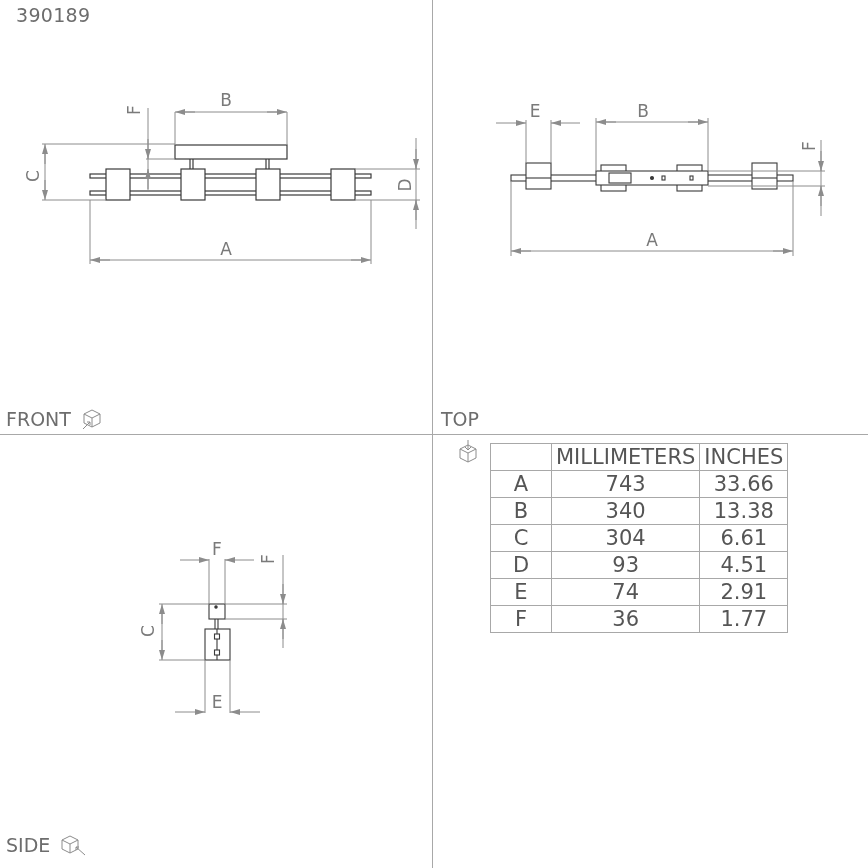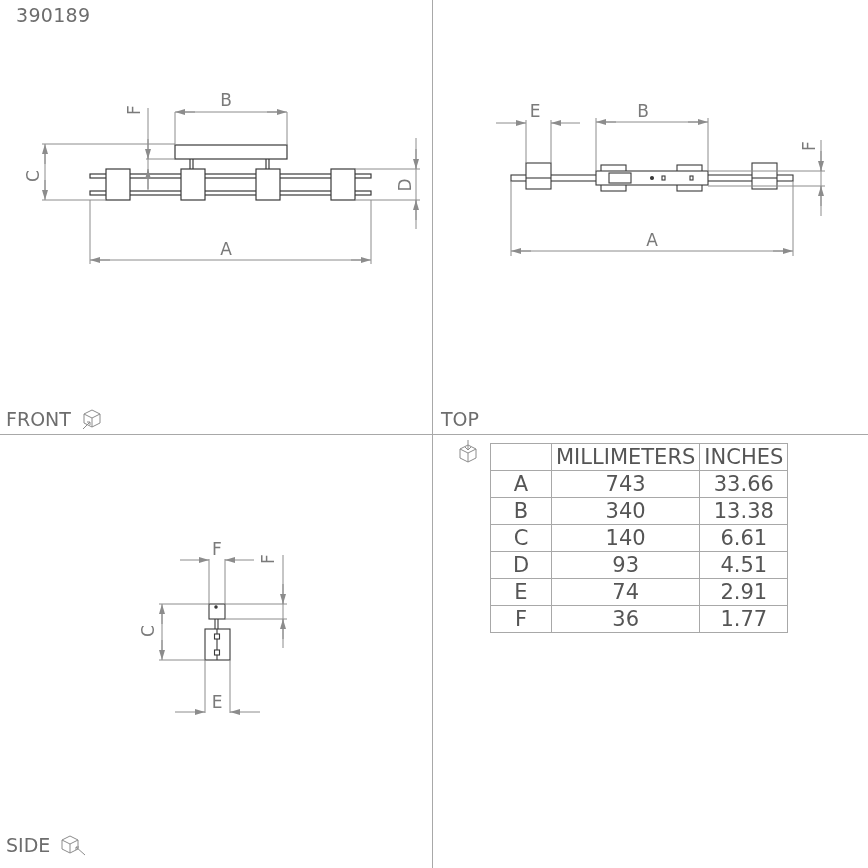--- a/index.html
+++ b/index.html
@@ -224,21 +224,21 @@
     <td class="c1">743</td>
     <td class="c2">33.66</td>
   </tr>
   <tr>
     <td class="c0">B</td>
     <td class="c1">340</td>
     <td class="c2">13.38</td>
   </tr>
   <tr>
     <td class="c0">C</td>
-    <td class="c1">140</td>
+    <td class="c1">304</td>
     <td class="c2">6.61</td>
   </tr>
   <tr>
     <td class="c0">D</td>
     <td class="c1">93</td>
     <td class="c2">4.51</td>
   </tr>
   <tr>
     <td class="c0">E</td>
     <td class="c1">74</td>

